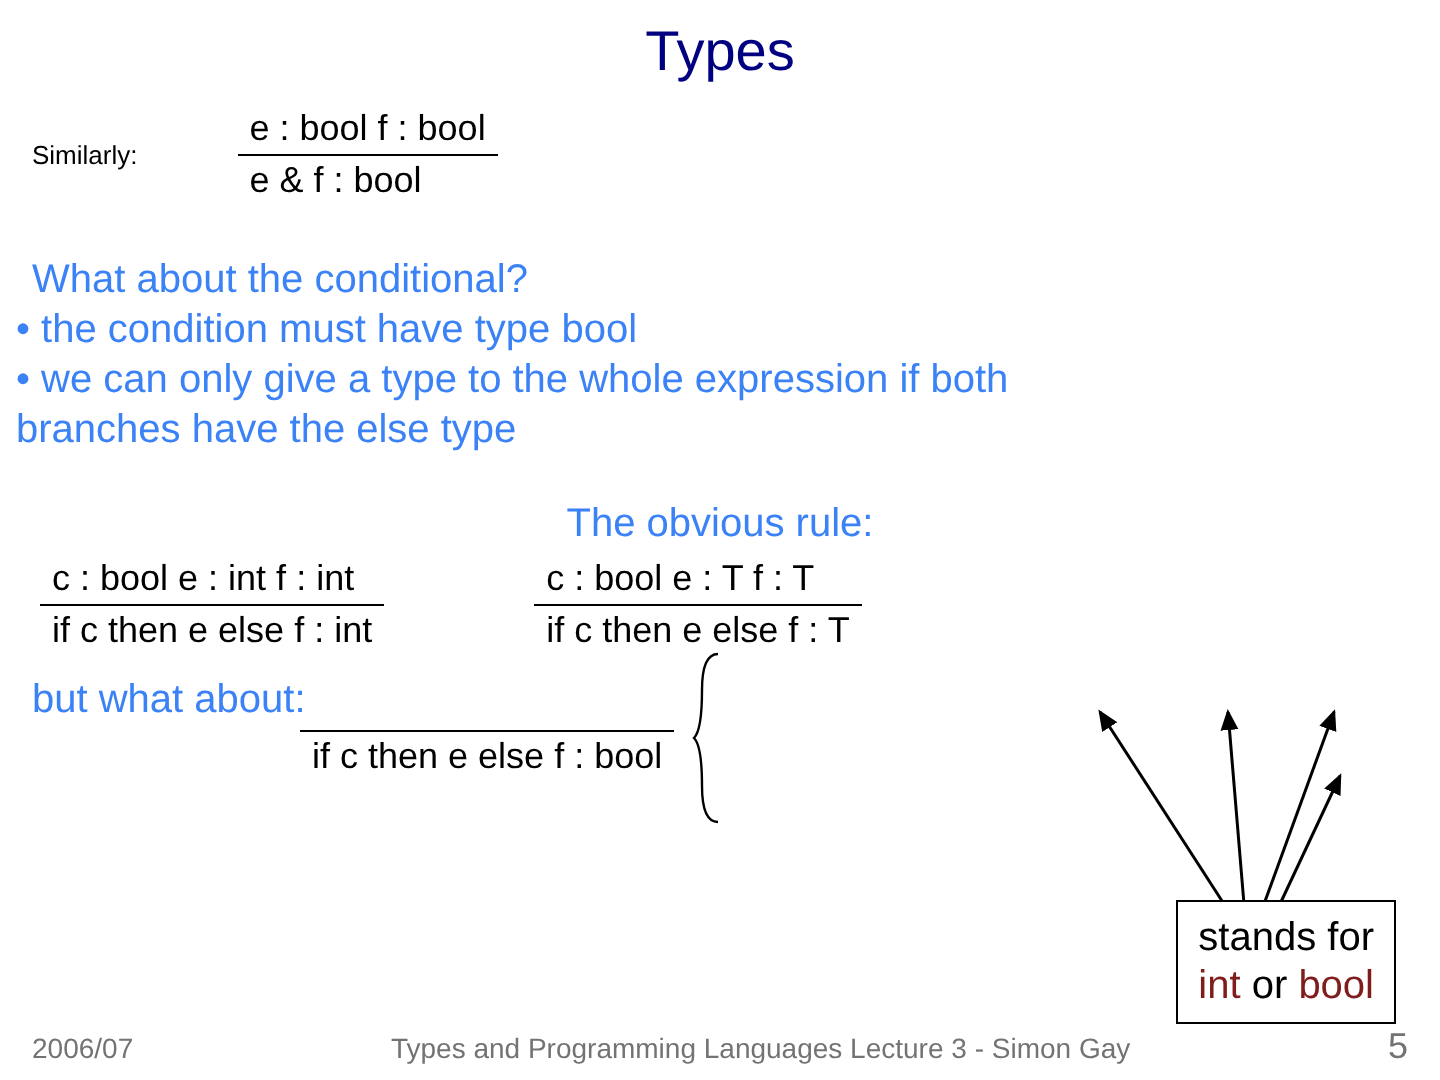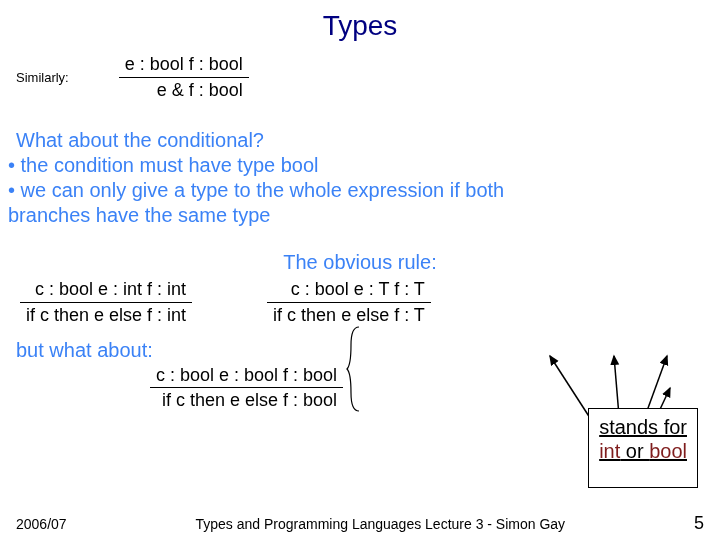--- a/index.html
+++ b/index.html
@@ -31,21 +31,21 @@
     align-items: center;
     padding: 4px 16px 8px 16px;
   }
   .similarly-label {
     font-size: 13px;
     margin-right: 30px;
     flex: 0 0 auto;
   }
   .rule {
     display: inline-block;
-    text-align: right;
+    text-align: left;
     font-family: "Comic Sans MS", cursive, sans-serif;
     font-size: 18px;
     line-height: 1.15;
     margin: 0 20px;
   }
   .rule .top { white-space: nowrap; padding: 0 6px 2px 6px; }
   .rule .bot { white-space: nowrap; border-top: 1.5px solid #000; padding: 2px 6px 0 6px; }
   .what-about { margin-top: 20px; }
   .bullet-line { padding-left: 8px; }
   .sf { font-family: "Comic Sans MS", cursive, sans-serif; }
@@ -53,39 +53,38 @@
   .obvious-rule-row {
     display: flex;
     align-items: center;
     gap: 35px;
   }
   .but-about { margin-top: 12px; }
   .but-rule-row { padding-left: 130px; margin-top: 2px; }
   .legend-box {
     position: absolute;
     right: 22px;
-    bottom: 52px;
+    bottom: 28px;
     border: 1.5px solid #000;
-    padding: 6px 10px 24px 10px;
+    padding: 6px 10px 6px 10px;
     font-size: 20px;
     background: #fff;
     line-height: 1.2;
-    text-decoration: underline;
   }
   .orange { color: #7f1d1d; }
   .footer {
     position: absolute;
     bottom: 6px;
     left: 0; right: 0;
     display: flex;
     justify-content: space-between;
     align-items: baseline;
     padding: 0 16px;
     font-size: 14px;
-    color: #000000;
+    color: #737373;
   }
   .footer .pg { font-size: 18px; }
   
   .arrows {
     position: absolute;
     right: 18px;
     top: 330px;
     width: 260px;
     height: 150px;
     pointer-events: none;
@@ -110,21 +109,21 @@
     <div class="top">e : bool    f : bool</div>
     <div class="bot">e &amp; f : bool</div>
   </div>
 </div>
 
 <div class="body-text what-about">What about the conditional?</div>
 <div class="body-text bullet-line">
   <span>• the condition must have type  </span><span class="sf">bool</span>
 </div>
 <div class="body-text bullet-line">• we can only give a type to the whole expression if both</div>
-<div class="body-text bullet-line">  branches have the same type</div>
+<div class="body-text bullet-line">  branches have the else type</div>
 
 <div class="body-text obvious">The obvious rule:</div>
 
 <div class="obvious-rule-row">
   <div class="rule">
     <div class="top">c : bool   e : int   f : int</div>
     <div class="bot">if c then e else f : int</div>
   </div>
   <div class="rule">
     <div class="top">c : bool   e : T   f : T</div>
@@ -132,21 +131,20 @@
   </div>
 </div>
 
 <svg class="brace" viewBox="0 0 20 88">
   <path d="M14 2 Q6 2 6 20 Q6 40 2 44 Q6 48 6 68 Q6 86 14 86" fill="none" stroke="#000" stroke-width="1.2"></path>
 </svg>
 
 <div class="body-text but-about">but what about:</div>
 <div class="but-rule-row">
   <div class="rule">
-    <div class="top">c : bool   e : bool   f : bool</div>
     <div class="bot">if c then e else f : bool</div>
   </div>
 </div>
 
 <svg class="arrows" viewBox="0 0 260 150">
   <defs>
     <marker id="ah" markerWidth="8" markerHeight="8" refX="6" refY="3" orient="auto">
       <path d="M0,0 L7,3 L0,6 Z" fill="#000"></path>
     </marker>
   </defs>

